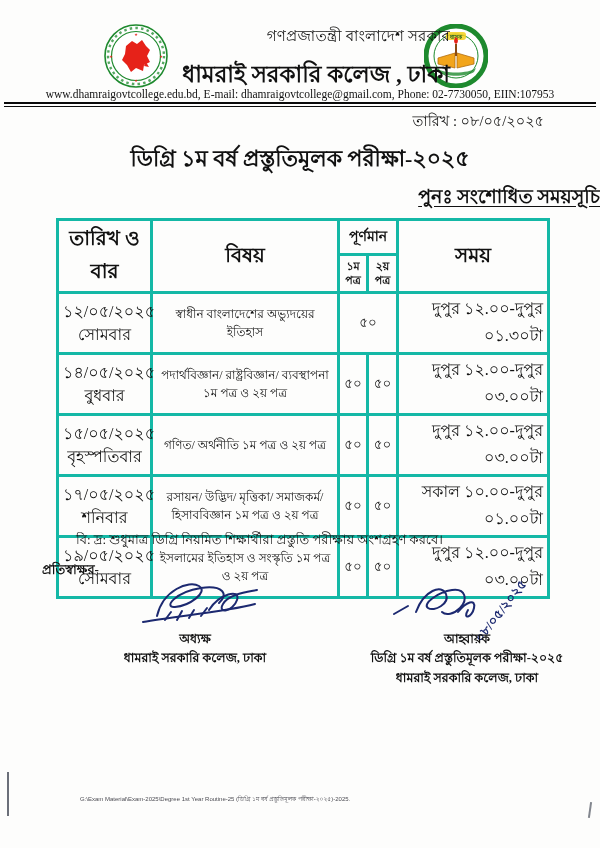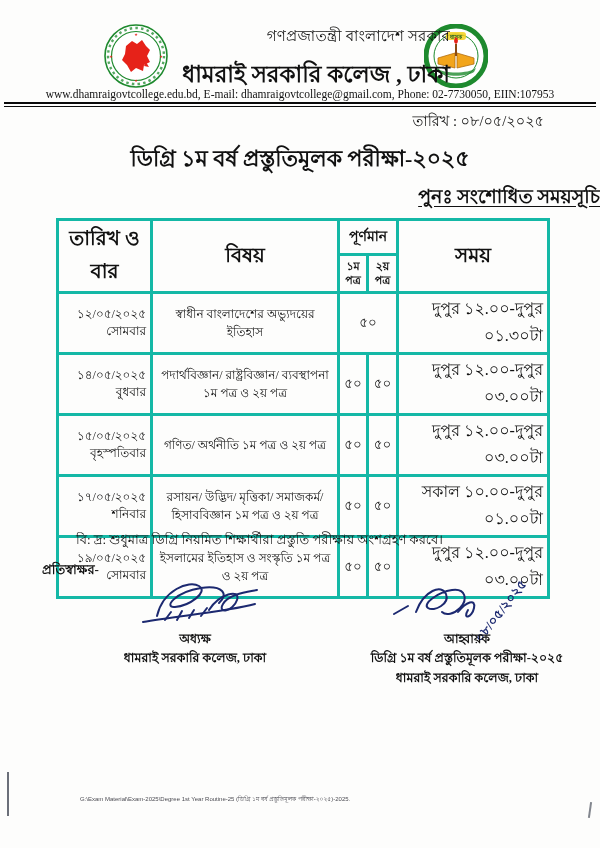--- a/index.html
+++ b/index.html
@@ -25,21 +25,21 @@
   .doc-subtitle { position:absolute; top:182px; left:0; width:600px; text-align:right;
     font-size:19px; font-weight:bold; }
   .doc-subtitle span { text-decoration:underline; text-underline-offset:3px; }
   
   table.sched { position:absolute; top:218px; left:56px; width:491px;
     border-collapse:collapse; table-layout:fixed; }
   table.sched th, table.sched td { border:3px solid #14b8a6; padding:2px 4px; }
   th.h-main { font-size:20px; font-weight:bold; }
   th.h-marks { font-size:14px; font-weight:bold; height:20px; }
   th.h-sub { font-size:11px; font-weight:bold; height:26px; line-height:1.2; }
-  td.c-date { text-align:right; font-size:12px; height:50px; line-height:1.45; }
+  td.c-date { text-align:center; font-size:16px; height:50px; line-height:1.45; }
   td.c-subj { text-align:center; font-size:12px; padding-left:10px; padding-right:8px; line-height:1.5; }
   td.c-mark { text-align:center; font-size:13.5px; }
   td.c-time { text-align:right; font-size:16px; }
   
   .note { position:absolute; top:530px; left:76px; font-size:13px; }
   .countersign { position:absolute; top:560px; left:42px; font-size:13px; font-weight:bold; }
   .sig-block { position:absolute; width:230px; text-align:center; }
   .sig-left { top:576px; left:80px; }
   .sig-right { top:578px; left:352px; }
   .sig-art { display:block; margin:0 auto -4px auto; }

